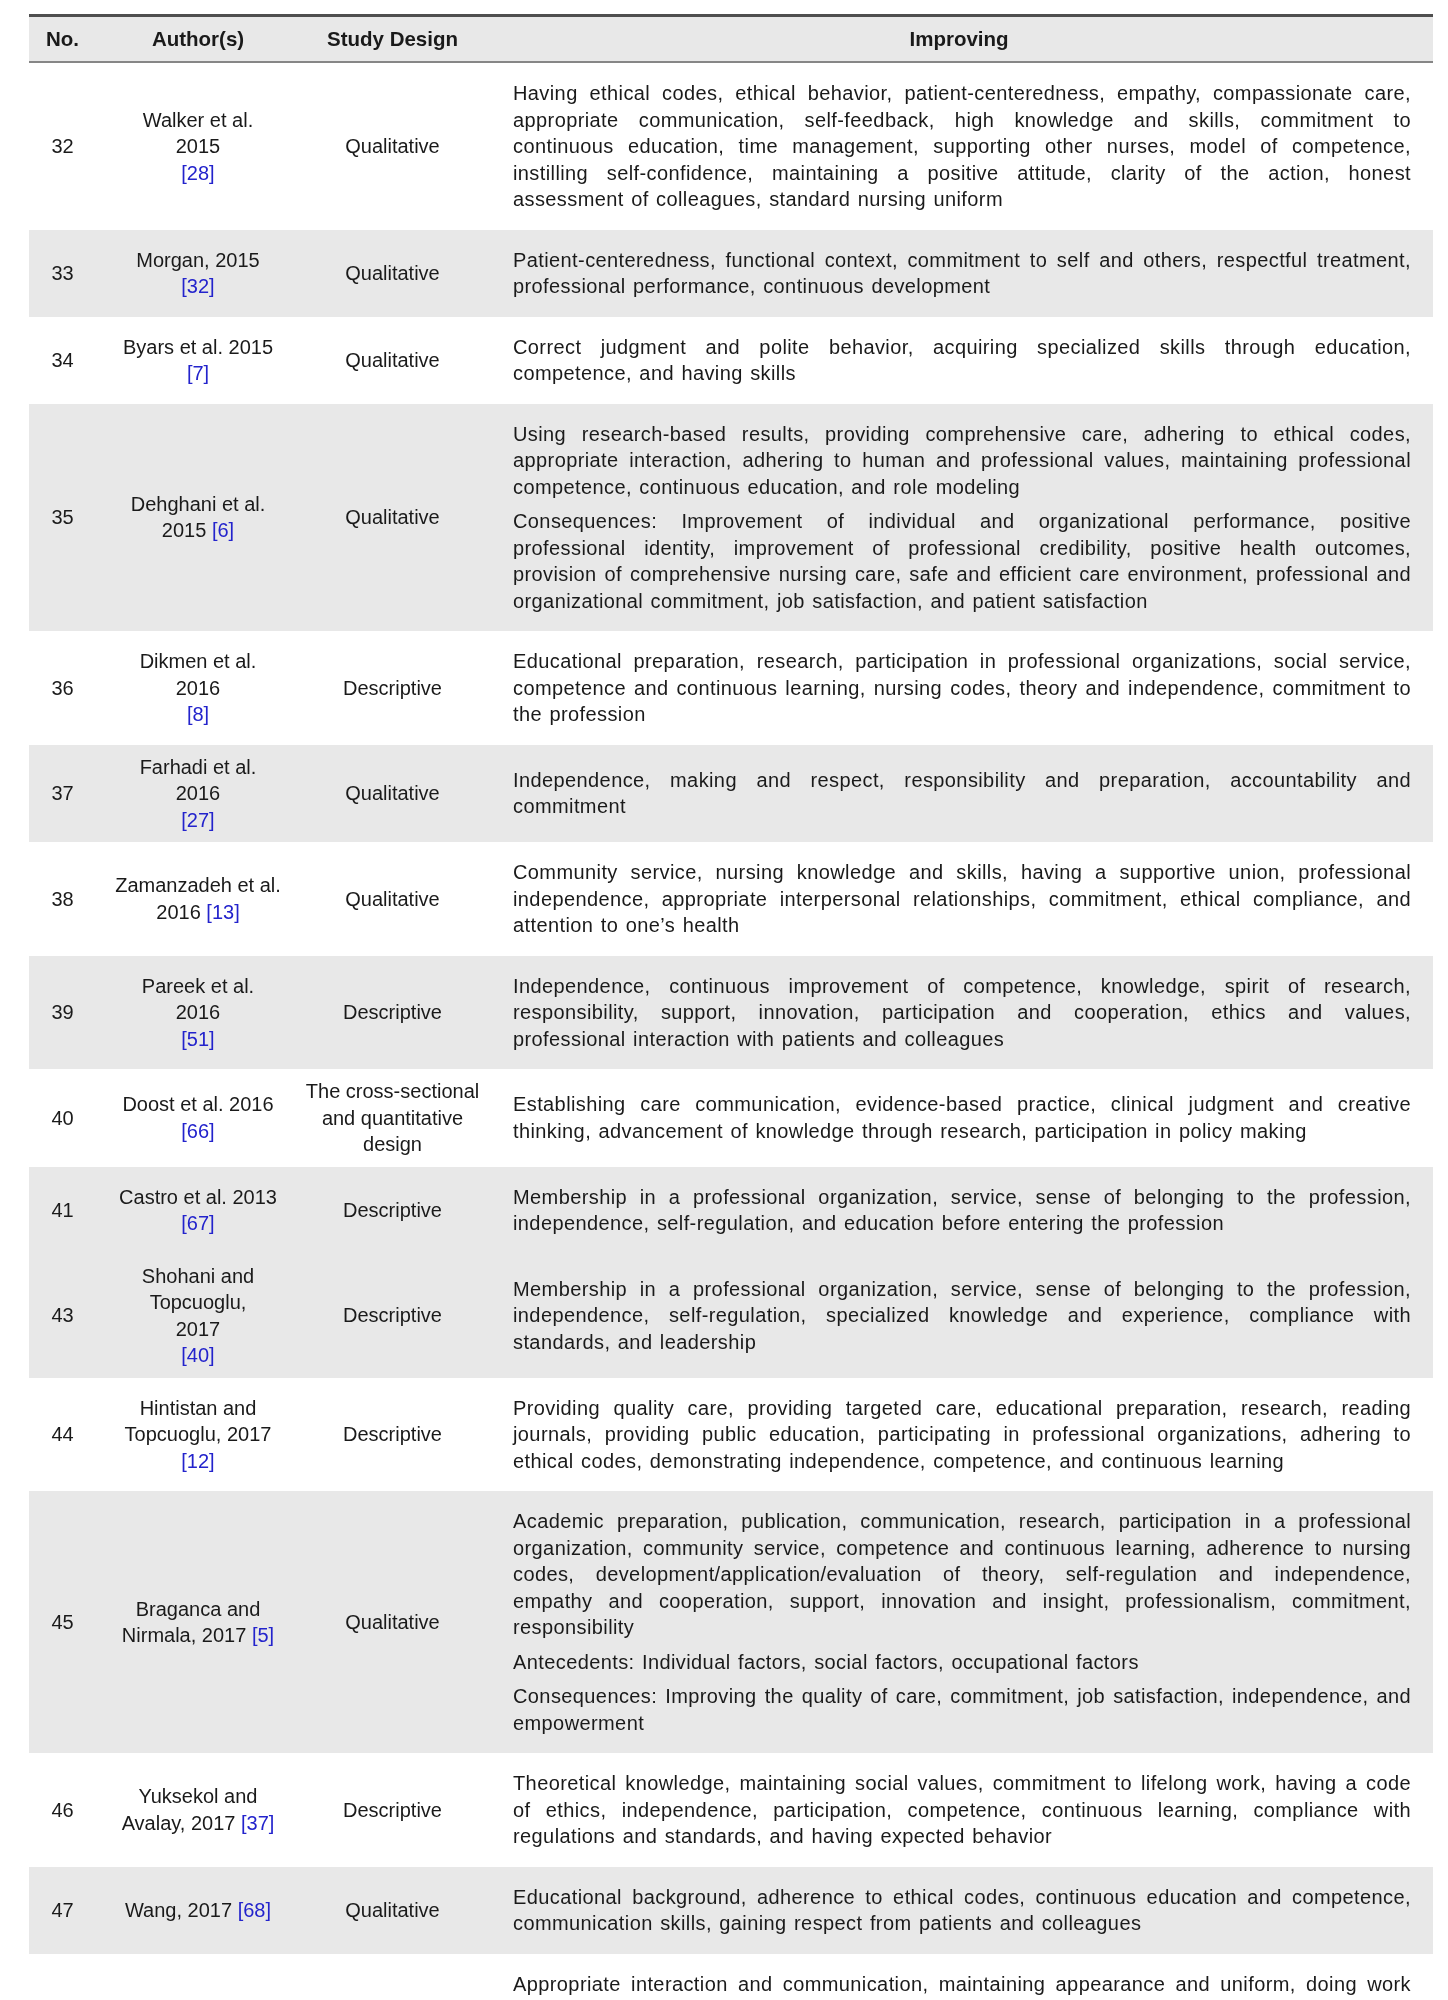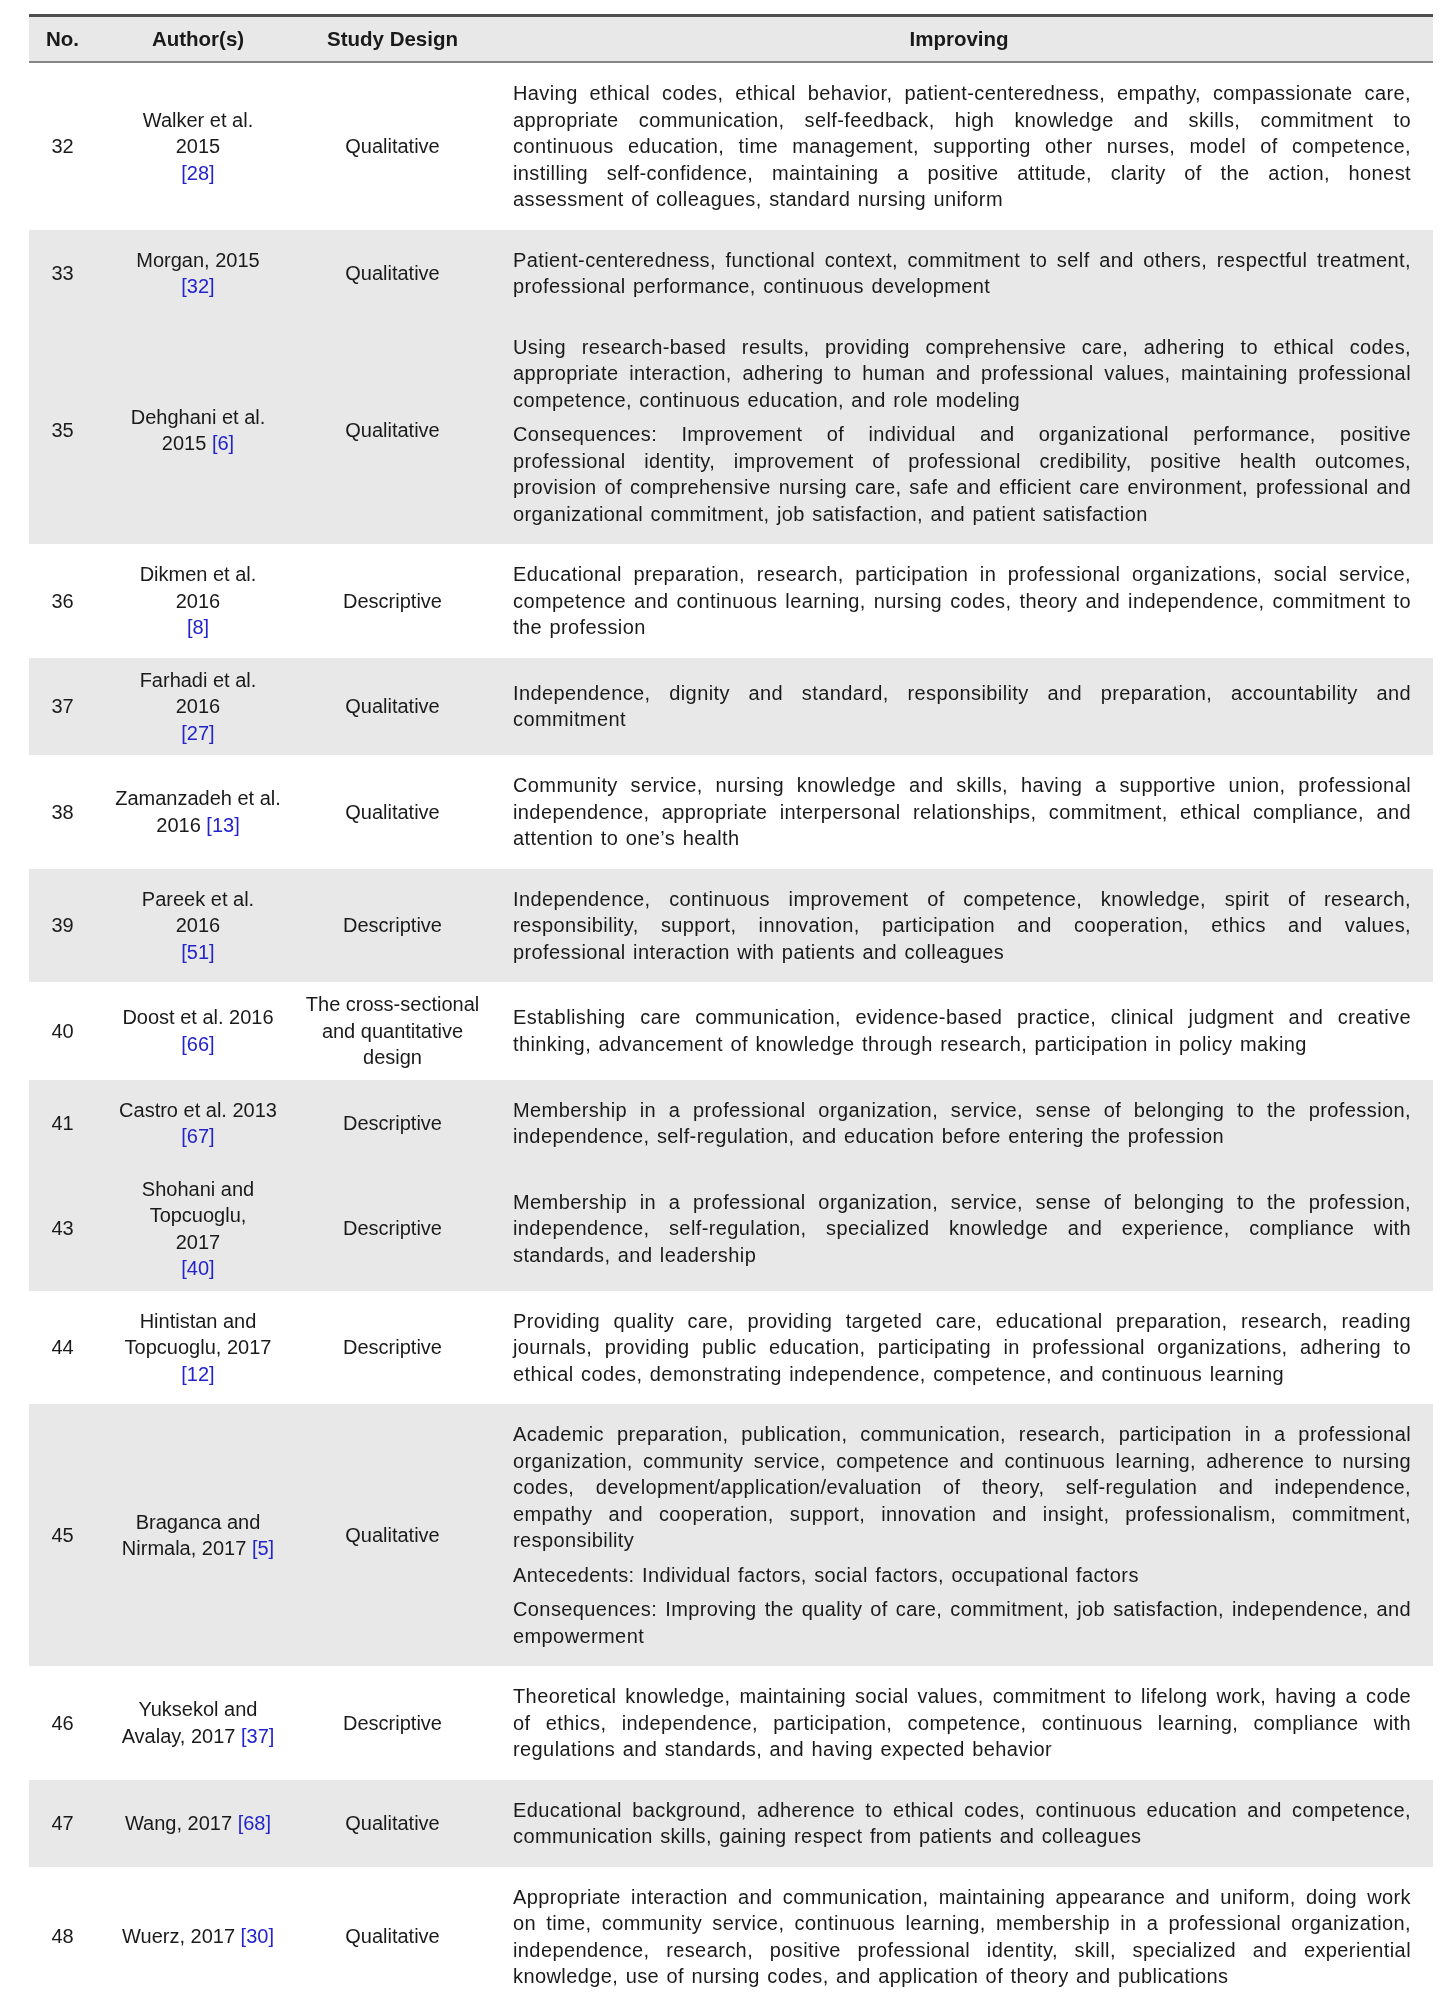--- a/index.html
+++ b/index.html
@@ -100,20 +100,31 @@
     <td class="col-no">33</td>
     <td class="col-author">
             <div>Morgan, 2015</div>
             <div><span></span><span class="ref">[32]</span></div>
           </td>
     <td class="col-design">Qualitative</td>
     <td class="col-findings">
             <p>Patient-centeredness, functional context, commitment to self and others, respectful treatment, professional performance, continuous development</p>
           </td>
   </tr>
+        <tr>
+    <td class="col-no">34</td>
+    <td class="col-author">
+            <div>Byars et al. 2015</div>
+            <div><span></span><span class="ref">[7]</span></div>
+          </td>
+    <td class="col-design">Qualitative</td>
+    <td class="col-findings">
+            <p>Correct judgment and polite behavior, acquiring specialized skills through education, competence, and having skills</p>
+          </td>
+  </tr>
         <tr class="stripe">
     <td class="col-no">35</td>
     <td class="col-author">
             <div>Dehghani et al.</div>
             <div><span>2015 </span><span class="ref">[6]</span></div>
           </td>
     <td class="col-design">Qualitative</td>
     <td class="col-findings">
             <p>Using research-based results, providing comprehensive care, adhering to ethical codes, appropriate interaction, adhering to human and professional values, maintaining professional competence, continuous education, and role modeling</p>
             <p>Consequences: Improvement of individual and organizational performance, positive professional identity, improvement of professional credibility, positive health outcomes, provision of comprehensive nursing care, safe and efficient care environment, professional and organizational commitment, job satisfaction, and patient satisfaction</p>
@@ -133,21 +144,21 @@
   </tr>
         <tr class="stripe">
     <td class="col-no">37</td>
     <td class="col-author">
             <div>Farhadi et al.</div>
             <div>2016</div>
             <div><span></span><span class="ref">[27]</span></div>
           </td>
     <td class="col-design">Qualitative</td>
     <td class="col-findings">
-            <p>Independence, dignity and standard, responsibility and preparation, accountability and commitment</p>
+            <p>Independence, making and respect, responsibility and preparation, accountability and commitment</p>
           </td>
   </tr>
         <tr>
     <td class="col-no">38</td>
     <td class="col-author">
             <div>Zamanzadeh et al.</div>
             <div><span>2016 </span><span class="ref">[13]</span></div>
           </td>
     <td class="col-design">Qualitative</td>
     <td class="col-findings">

